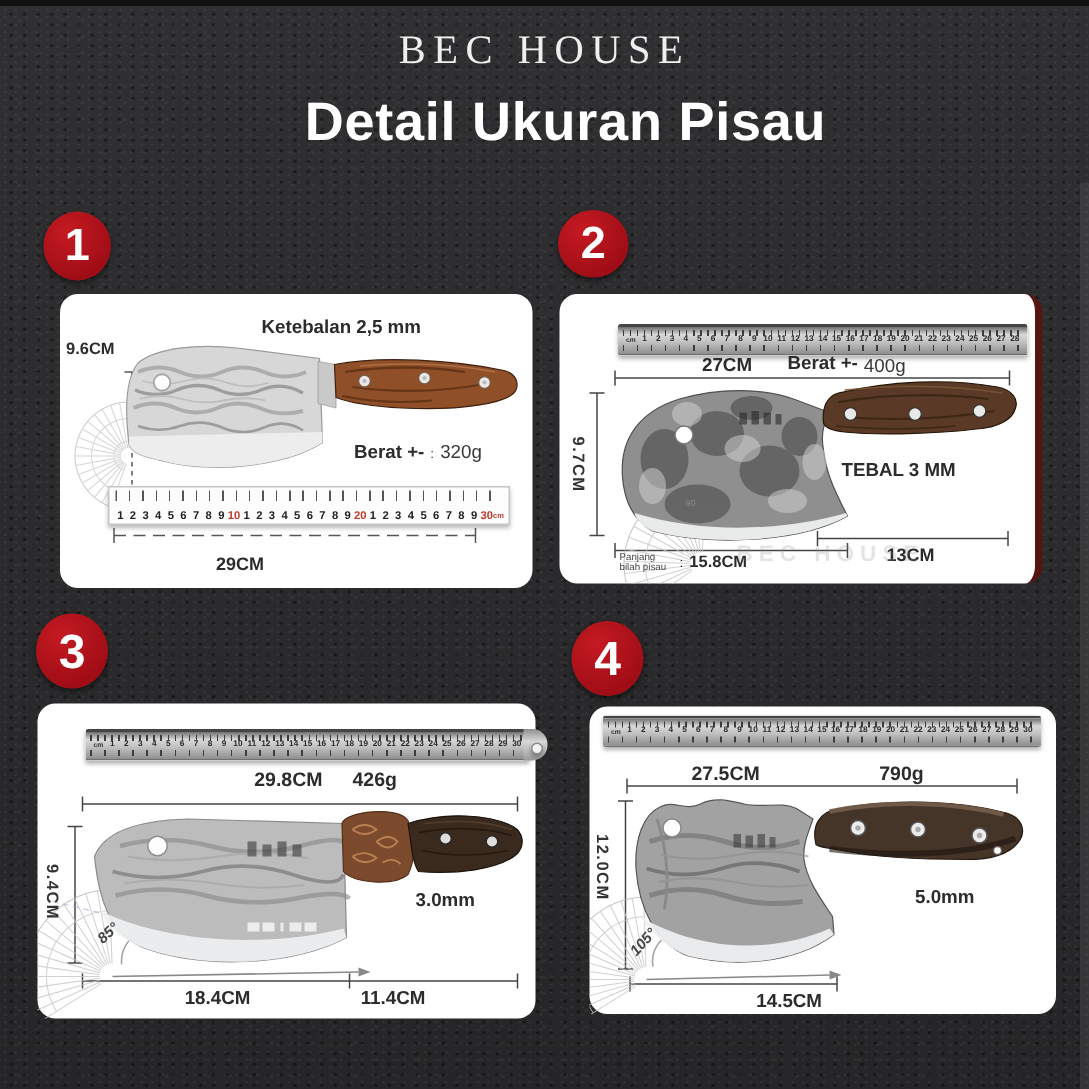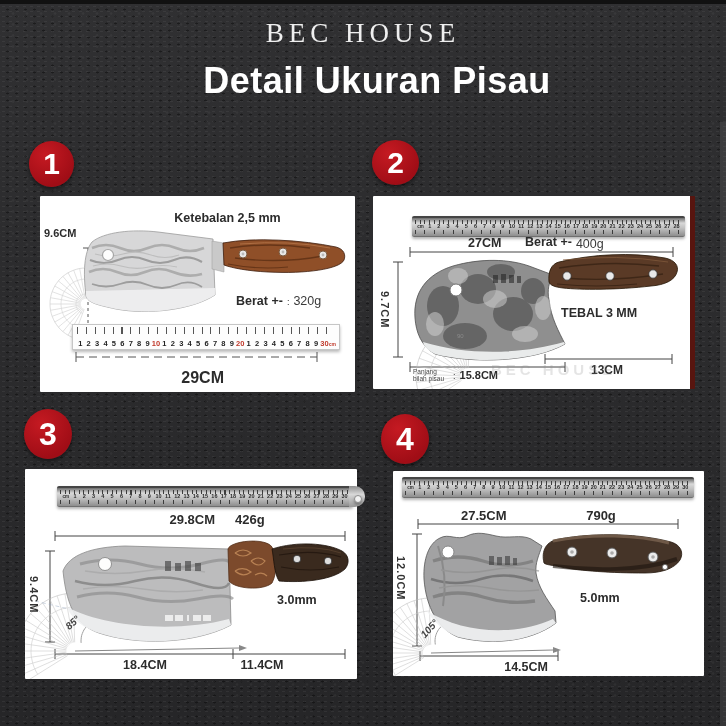--- a/index.html
+++ b/index.html
@@ -22,21 +22,21 @@
     font-family:"Liberation Serif",serif;font-size:27px;letter-spacing:5px;
     color:#efefef;font-weight:500;}
   .title{position:absolute;top:56px;left:0;right:0;text-align:center;
     font-size:36px;font-weight:800;color:#fff;letter-spacing:.5px;padding-left:28px;}
   
   .badge{position:absolute;border-radius:50%;
     background:radial-gradient(circle at 36% 30%, #c51a22, #a00d16 72%);
     color:#fff;font-weight:800;display:flex;align-items:center;justify-content:center;
     box-shadow:0 2px 4px rgba(0,0,0,.5);}
   
-  .card{position:absolute;background:#fff;border-radius:1px;}
+  .card{position:absolute;background:#fff;border-radius:12px;}
   .card svg{position:absolute;left:0;top:0;}
   .lbl{position:absolute;color:#2c2c2c;white-space:nowrap;}
   .b600{font-weight:700;}
   .c444{color:#3a3a3a;}
   .vlabel{position:absolute;writing-mode:vertical-rl;text-orientation:mixed;
     font-weight:700;font-size:11px;color:#333;letter-spacing:1px;}
   .angle{position:absolute;font-style:italic;font-size:10px;color:#444;font-weight:600;}
   .wm{position:absolute;font-weight:800;letter-spacing:4px;color:#8a8a8a;opacity:.22;font-size:15px;}
   .flexrow{display:flex;align-items:baseline;gap:4px;}
   
@@ -166,21 +166,21 @@
         <span>3</span>
         <span>4</span>
         <span>5</span>
         <span>6</span>
         <span>7</span>
         <span>8</span>
         <span>9</span>
         <span class="red">30</span>
         <span class="unit red">cm</span>
       </div>
-    <div class="lbl b600" style="left:104px;top:173px;width:80px;text-align:right;font-size:16px">29CM</div>
+    <div class="lbl b600" style="left:104px;top:173px;width:80px;text-align:left;font-size:12px">29CM</div>
   </section>
 
   <section class="card" style="left:373px;top:192px;width:317px;height:193px;border-right:5px solid #58150f">
     <svg width="312" height="193" viewBox="0 0 312 193">
 
       <g stroke="#444" stroke-width="1">
         <line x1="37" y1="56" x2="300" y2="56"></line>
         <line x1="37" y1="51" x2="37" y2="61"></line>
           <line x1="300" y1="51" x2="300" y2="61"></line>
         <line x1="25" y1="66" x2="25" y2="161"></line>
@@ -496,17 +496,17 @@
         <span>26</span>
         <span>27</span>
         <span>28</span>
         <span>29</span>
         <span>30</span>
       </div>
     <div class="lbl b600" style="left:68px;top:37px;width:90px;text-align:left;font-size:13px">27.5CM</div>
     <div class="lbl b600" style="left:178px;top:37px;width:60px;text-align:center;font-size:13px">790g</div>
     <div class="vlabel" style="left:2px;top:85px">12.0CM</div>
     <div class="angle" style="left:26px;top:152px;transform:rotate(-48deg)">105°</div>
-    <div class="lbl b600" style="left:187px;top:120px;font-size:12.5px">5.0mm</div>
+    <div class="lbl b600" style="left:217px;top:120px;font-size:12.5px">5.0mm</div>
     <div class="lbl b600" style="left:70px;top:189px;width:85px;text-align:right;font-size:12.5px">14.5CM</div>
   </section>
 
 </div>
 
 </body></html>

